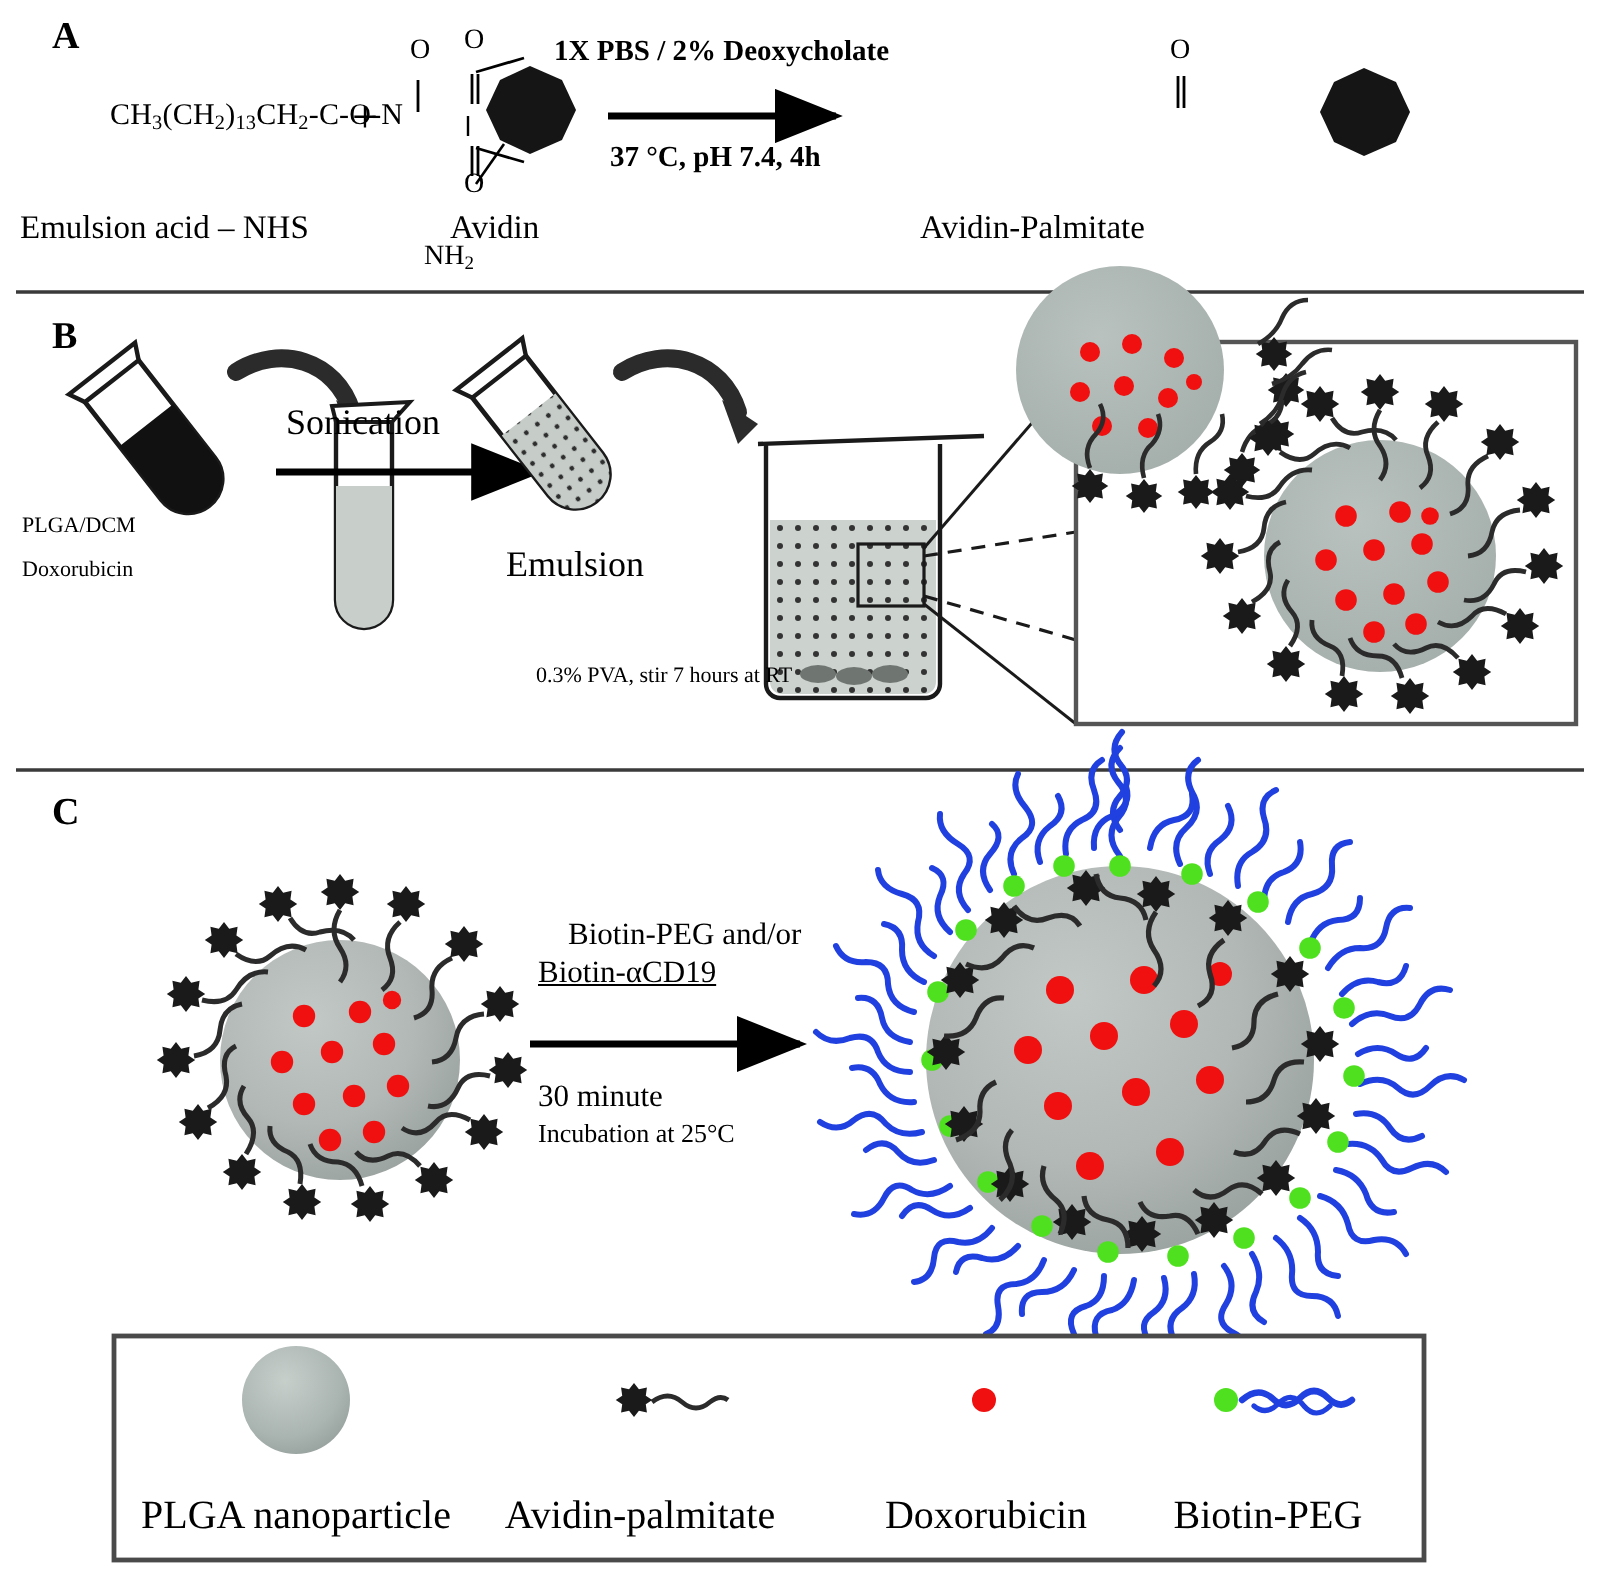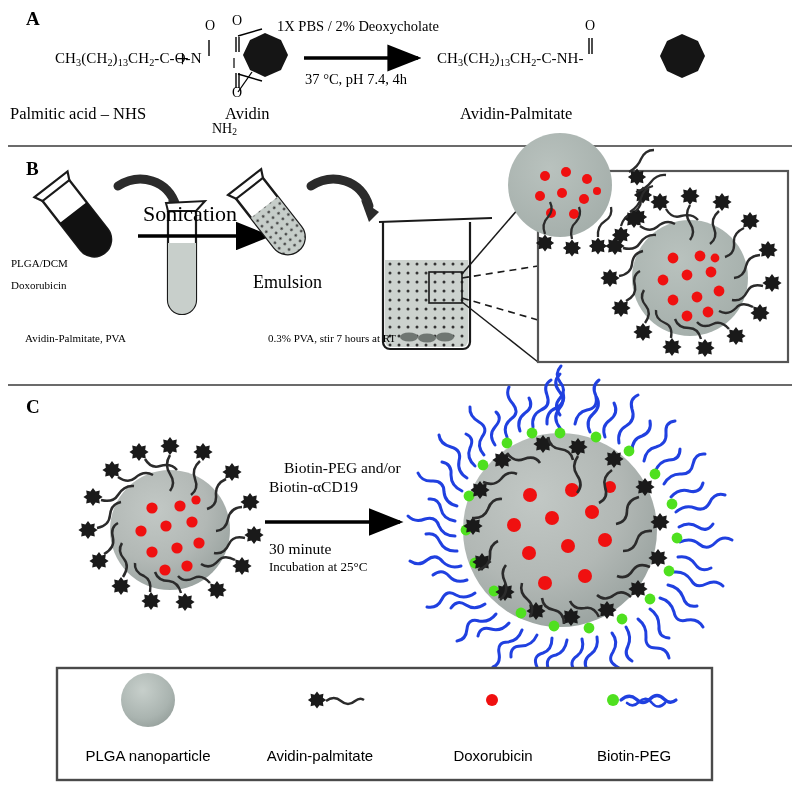--- a/index.html
+++ b/index.html
@@ -2,24 +2,24 @@
 <html><head>
 <meta charset="utf-8">
 <style>
   html,body{margin:0;padding:0;background:#fff;}
   body{width:800px;height:794px;position:relative;overflow:hidden;
        font-family:"Liberation Serif",serif;color:#000;}
   .fig{position:absolute;left:0;top:0;width:800px;height:794px;}
   .panel-letter{position:absolute;font-weight:bold;font-size:19px;font-family:"Liberation Serif",serif;}
   .txt{position:absolute;font-family:"Liberation Serif",serif;white-space:nowrap;}
   .chem{font-size:15px;letter-spacing:.1px;}
-  .cond{font-size:14.5px;}
+  .cond{font-size:14.5px;font-weight:bold;}
   .cap{font-size:16.5px;}
   .capB{font-size:11px;}
-  .legend-label{position:absolute;font-size:15px;text-align:center;font-family:Liberation Sans, sans-serif;}
+  .legend-label{position:absolute;font-size:20px;text-align:center;font-family:Liberation Serif, serif;}
   sub{font-size:.68em;vertical-align:-.25em;}
   svg{overflow:visible;}
 </style>
 </head>
 <body>
 
 <div class="fig">
 
   
   <svg width="800" height="794" viewBox="0 0 800 794">
@@ -434,45 +434,41 @@
 
   <div class="txt" style="left:176px;top:46px;font-size:23px;">+</div>
 
   <div class="txt" style="left:212px;top:85px;font-size:14px;margin-top:36px;">
     <span>NH</span><sub>2</sub>
   </div>
 
   <div class="txt cond" style="left:277px;top:18px;">1X PBS / 2% Deoxycholate</div>
   <div class="txt cond" style="left:305px;top:71px;">37 °C, pH 7.4, 4h</div>
 
-  <div class="txt chem" style="left:437px;top:50px;">
-    <span>CH</span><sub>3</sub><span>(CH</span><sub>2</sub><span>)</span><sub>13</sub><span>CH</span><sub>2</sub><span>-C-NH-</span>
-  </div>
   <div class="txt" style="left:585px;top:18px;font-size:14px;">O</div>
 
-  <div class="txt cap" style="left:10px;top:104px;">Palmitic acid – NHS</div>
+  <div class="txt cap" style="left:10px;top:104px;">Emulsion acid – NHS</div>
   <div class="txt cap" style="left:225px;top:104px;">Avidin</div>
   <div class="txt cap" style="left:460px;top:104px;">Avidin-Palmitate</div>
 
   
   <div class="panel-letter" style="left:26px;top:158px;">B</div>
 
   <div class="txt capB" style="left:11px;top:257px;">PLGA/DCM</div>
   <div class="txt capB" style="left:11px;top:279px;">Doxorubicin</div>
-  <div class="txt capB" style="left:25px;top:332px;">Avidin-Palmitate, PVA</div>
-
-  <div class="txt" style="left:143px;top:201px;font-size:22px;">Sonication</div>
+
+  <div class="txt" style="left:143px;top:201px;font-size:18px;">Sonication</div>
   <div class="txt" style="left:253px;top:272px;font-size:18px;">Emulsion</div>
   <div class="txt capB" style="left:268px;top:332px;">0.3% PVA, stir 7 hours at RT</div>
 
   
   <div class="panel-letter" style="left:26px;top:396px;">C</div>
 
   <div class="txt" style="left:269px;top:459px;font-size:15.5px;margin-left:15px;">Biotin-PEG and/or</div>
-  <div class="txt" style="left:269px;top:478px;font-size:15.5px;">Biotin-αCD19</div>
+  <div class="txt" style="left:269px;top:478px;font-size:15.5px;text-decoration:underline;">Biotin-αCD19</div>
   <div class="txt" style="left:269px;top:540px;font-size:15.5px;">30 minute</div>
   <div class="txt" style="left:269px;top:559px;font-size:13px;">Incubation at 25°C</div>
 
   
   <div class="legend-label" style="left:58px;top:747px;width:180px;">PLGA nanoparticle</div>
   <div class="legend-label" style="left:235px;top:747px;width:170px;">Avidin-palmitate</div>
   <div class="legend-label" style="left:413px;top:747px;width:160px;">Doxorubicin</div>
   <div class="legend-label" style="left:564px;top:747px;width:140px;">Biotin-PEG</div>
 
 </div>

